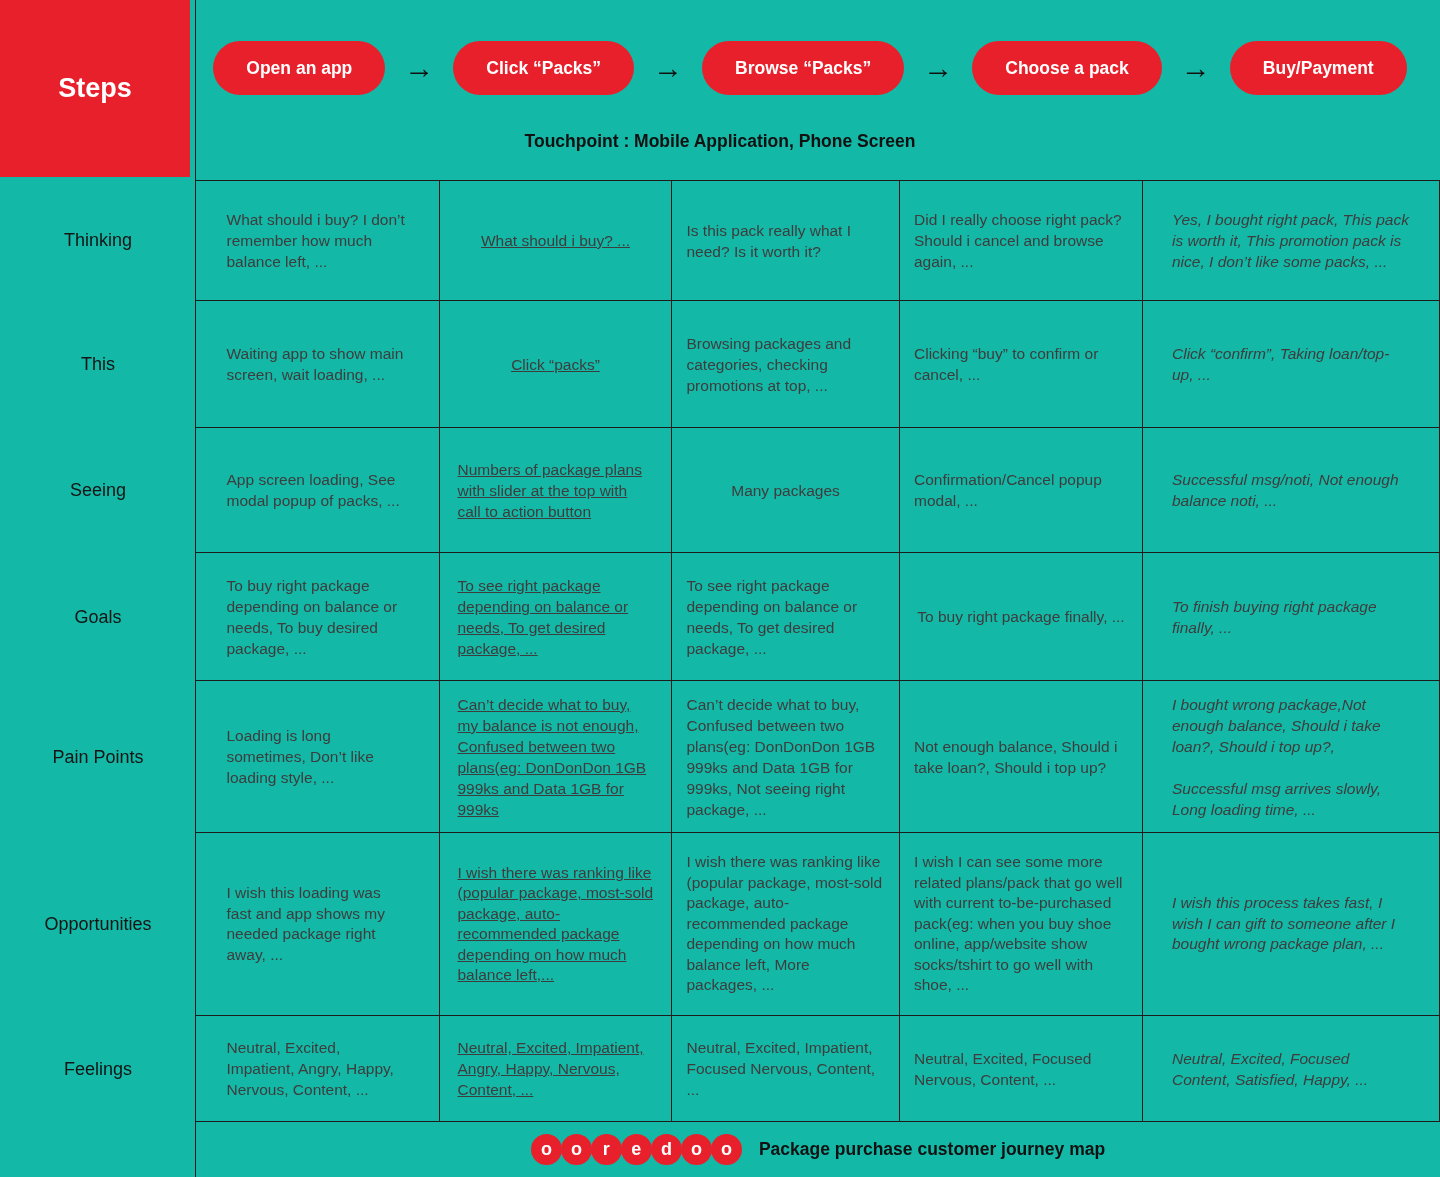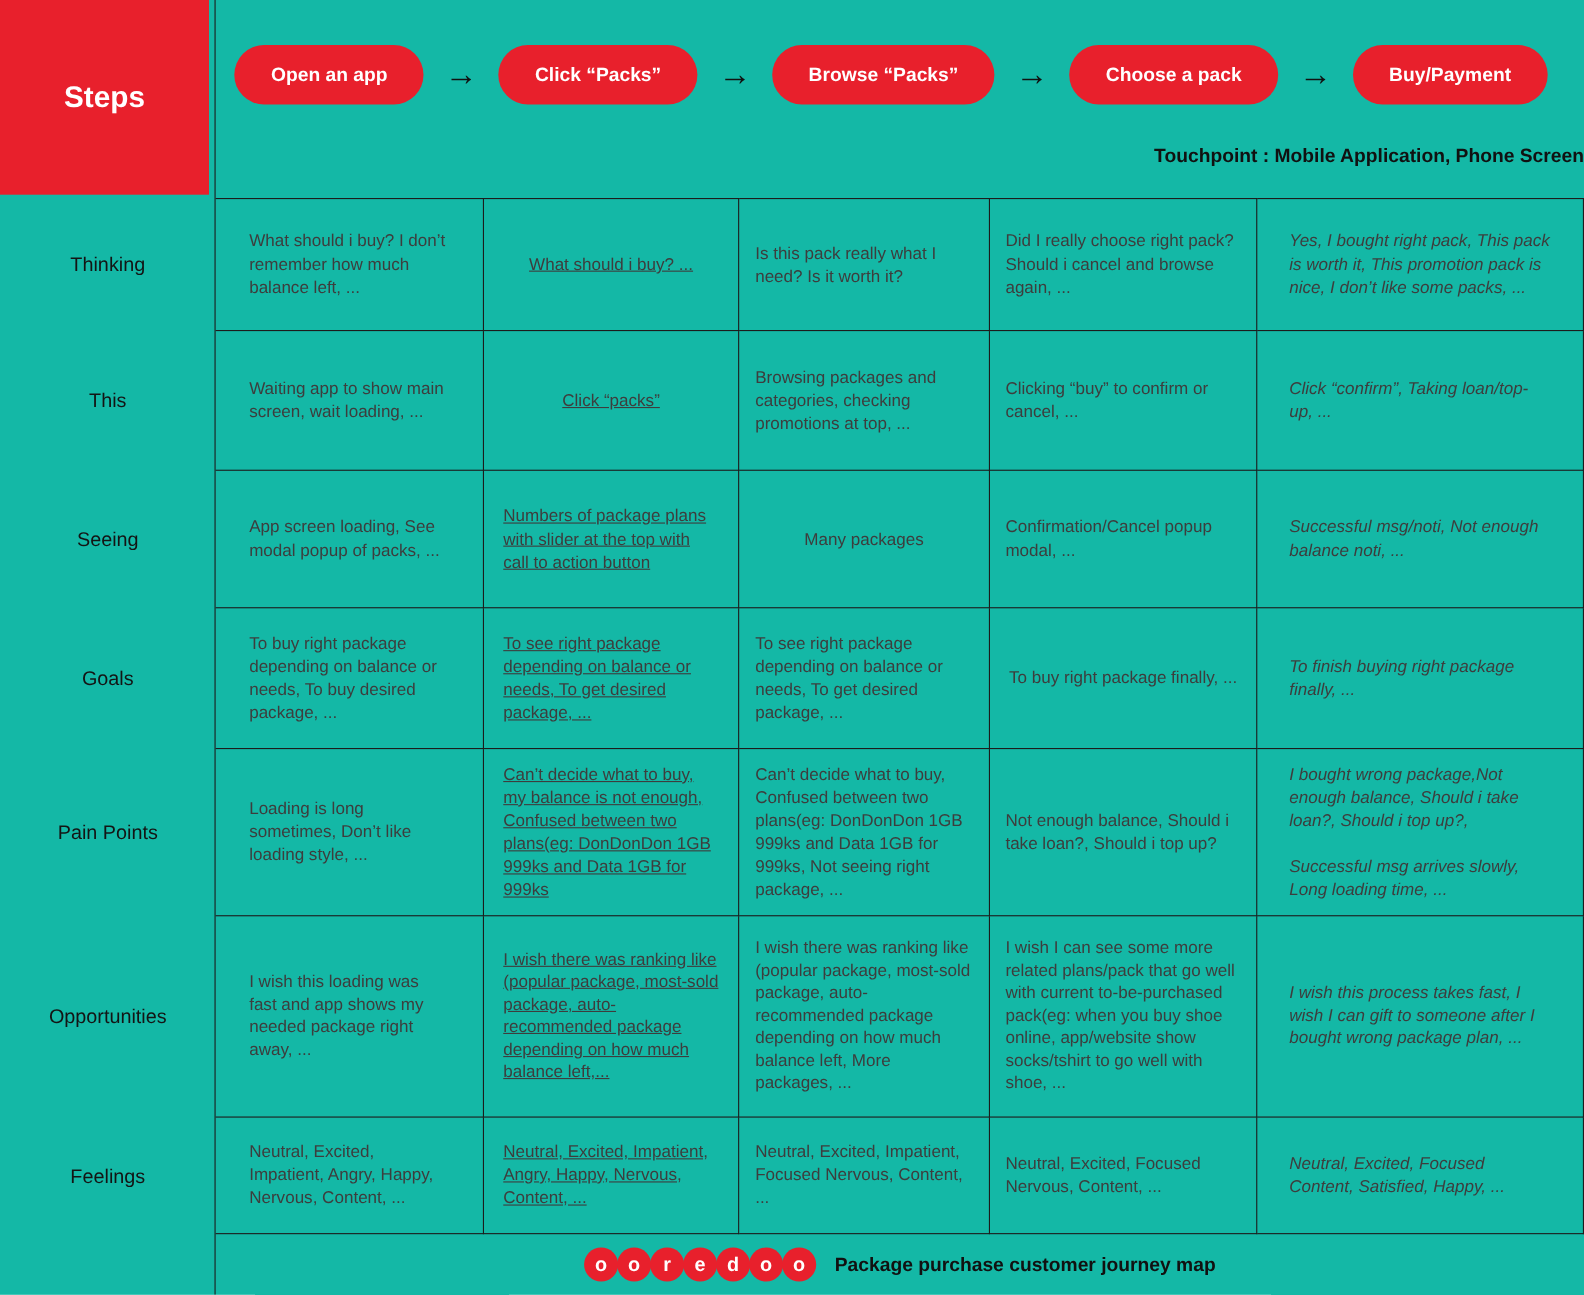--- a/index.html
+++ b/index.html
@@ -12,21 +12,21 @@
   
   .header { position:relative; height:180px; }
   .steps-box { position:absolute; left:0; top:0; width:190px; height:177px;
     background:var(--red); color:#fff; display:flex; align-items:center; justify-content:center;
     font-size:27px; font-weight:bold; }
   .pills { position:absolute; left:180px; right:0; top:40px; height:56px;
     display:flex; align-items:center; justify-content:center; gap:17px; }
   .pill { background:var(--red); color:#fff; font-weight:bold; font-size:17.5px;
     height:54px; line-height:54px; padding:0 33px; border-radius:28px; white-space:nowrap; }
   .arrow { font-size:30px; font-weight:bold; color:#111; line-height:1; padding:0 2px; }
-  .touchpoint { position:absolute; left:0; right:0; top:131px; text-align:right;
+  .touchpoint { position:absolute; left:0; right:0; top:131px; text-align:center;
     font-size:17.5px; font-weight:bold; color:#111; }
 
   
   .t-row { display:flex; width:1440px; }
   .label-cell { width:196px; display:flex; align-items:center; justify-content:center;
     font-size:18px; color:#141414; }
   .cell { border-right:1px solid #1c1c1c; border-bottom:1px solid #1c1c1c;
     display:flex; align-items:center; justify-content:center; padding:8px 14px; }
   .t-row.first .cell { border-top:1px solid #1c1c1c; }
   .cell .txt { font-size:15.5px; line-height:21px; color:#3d3d3d; text-align:left; white-space:pre-line; }

